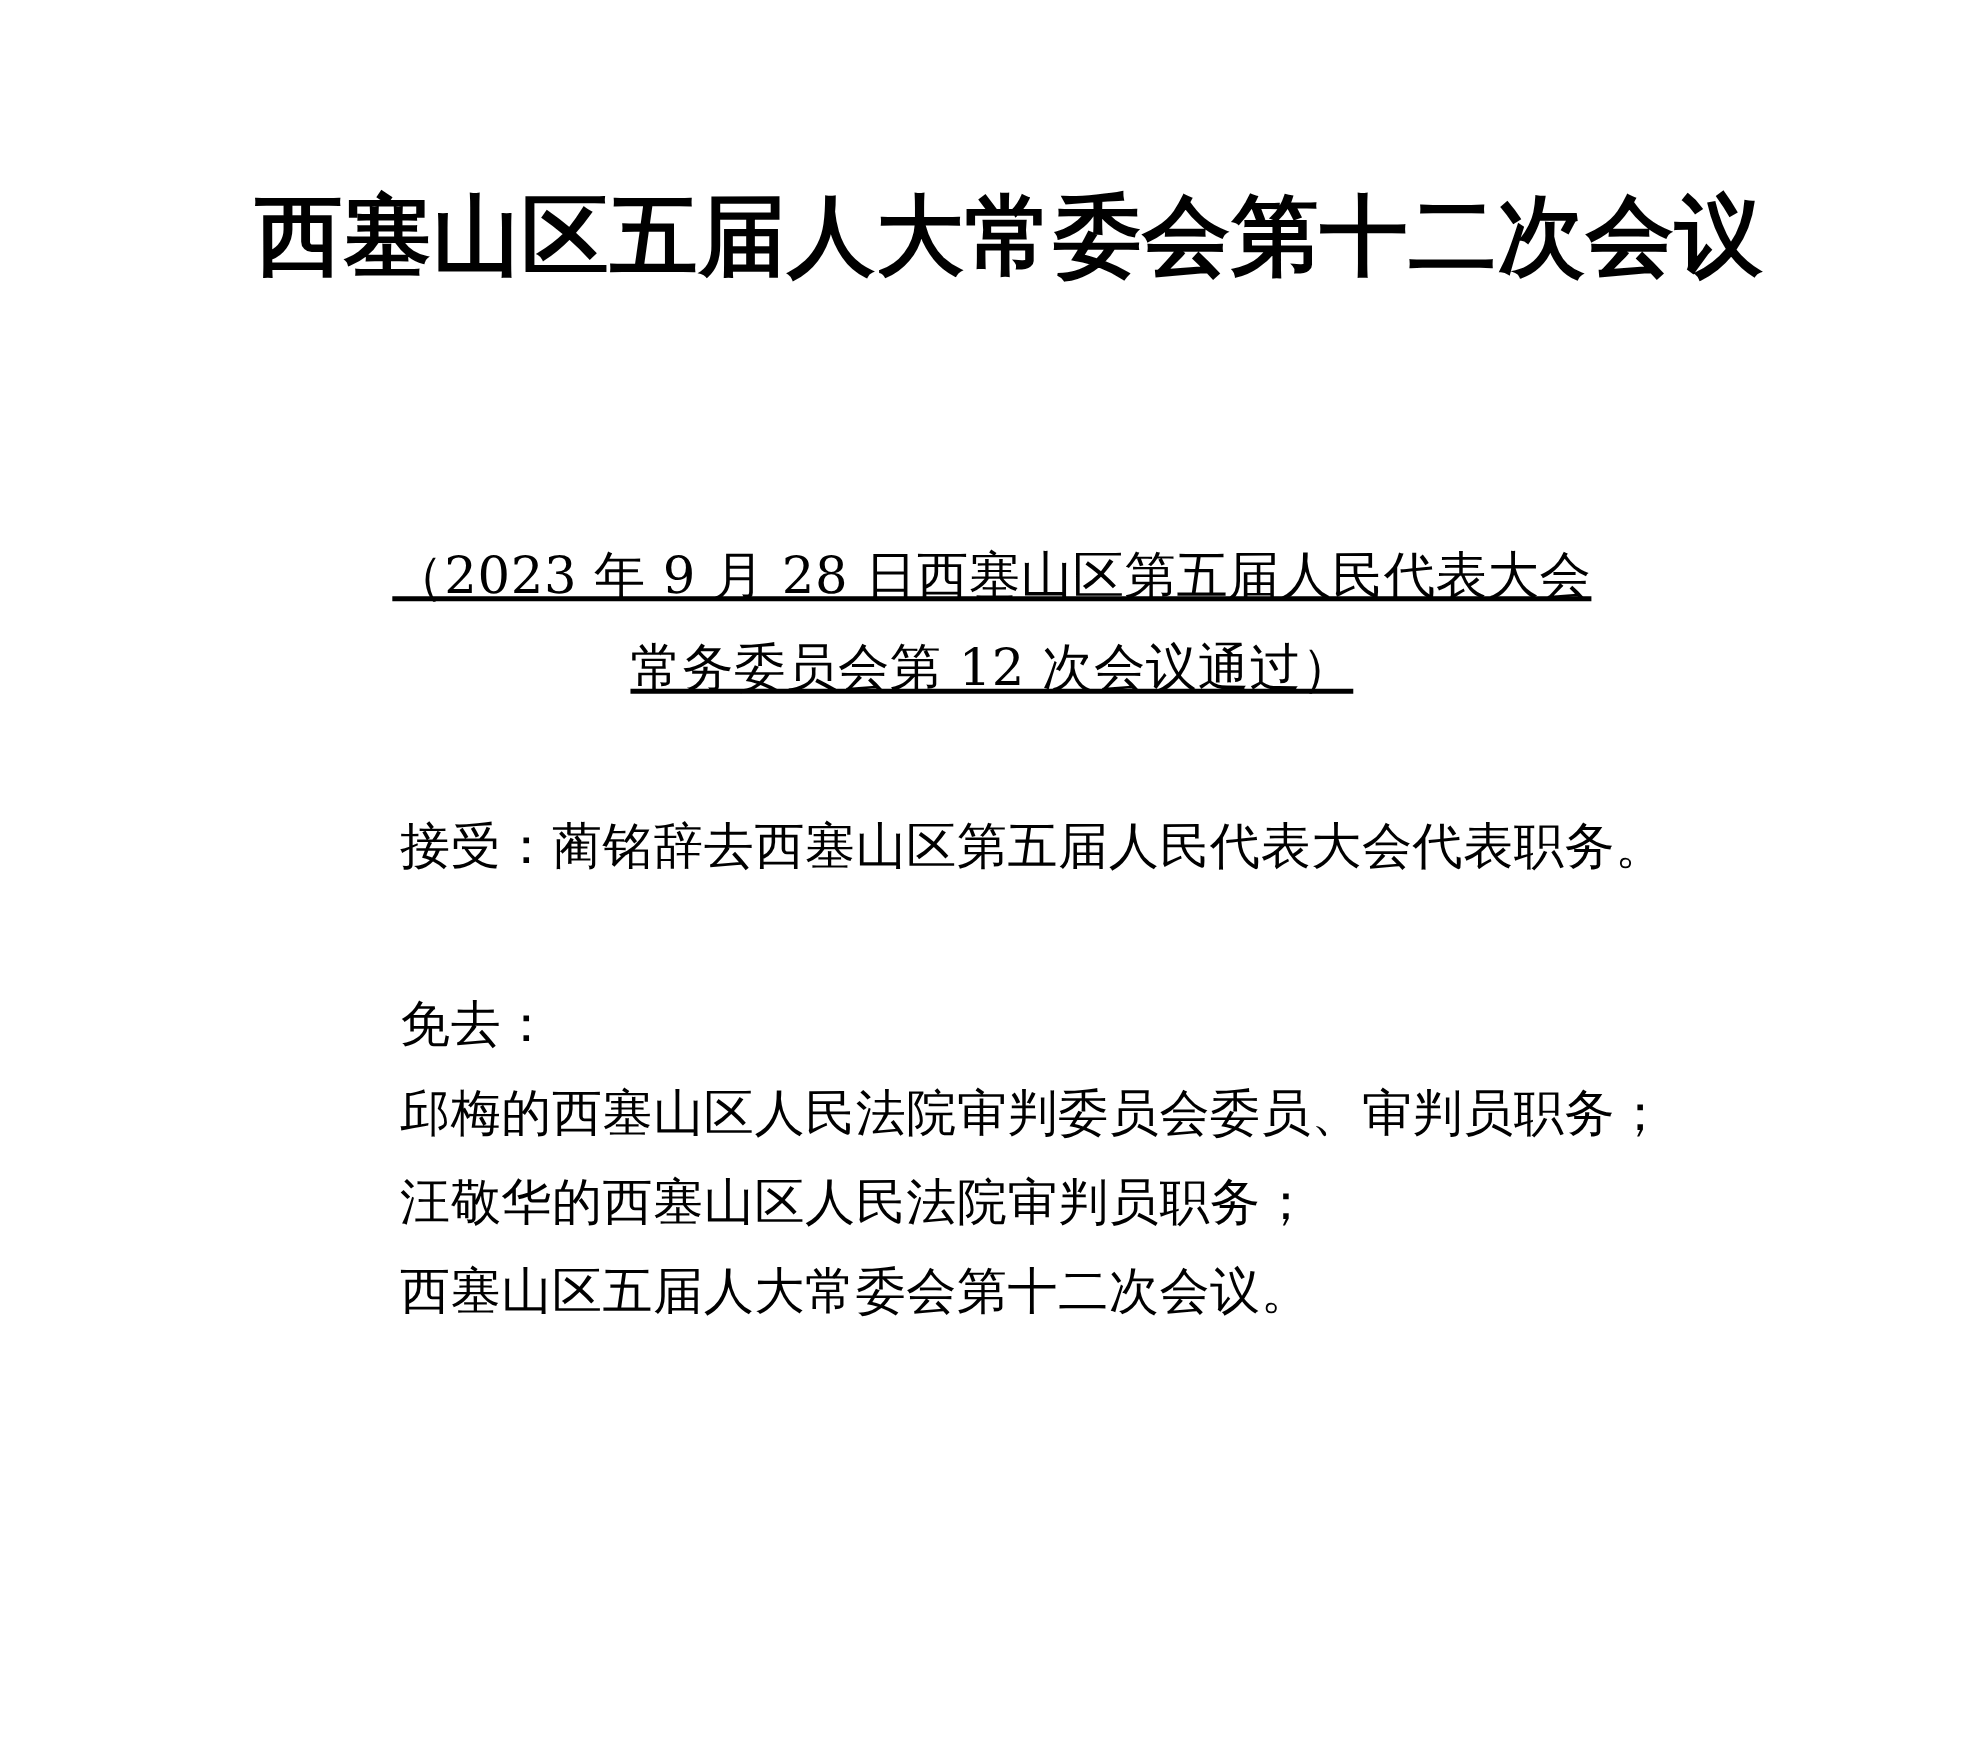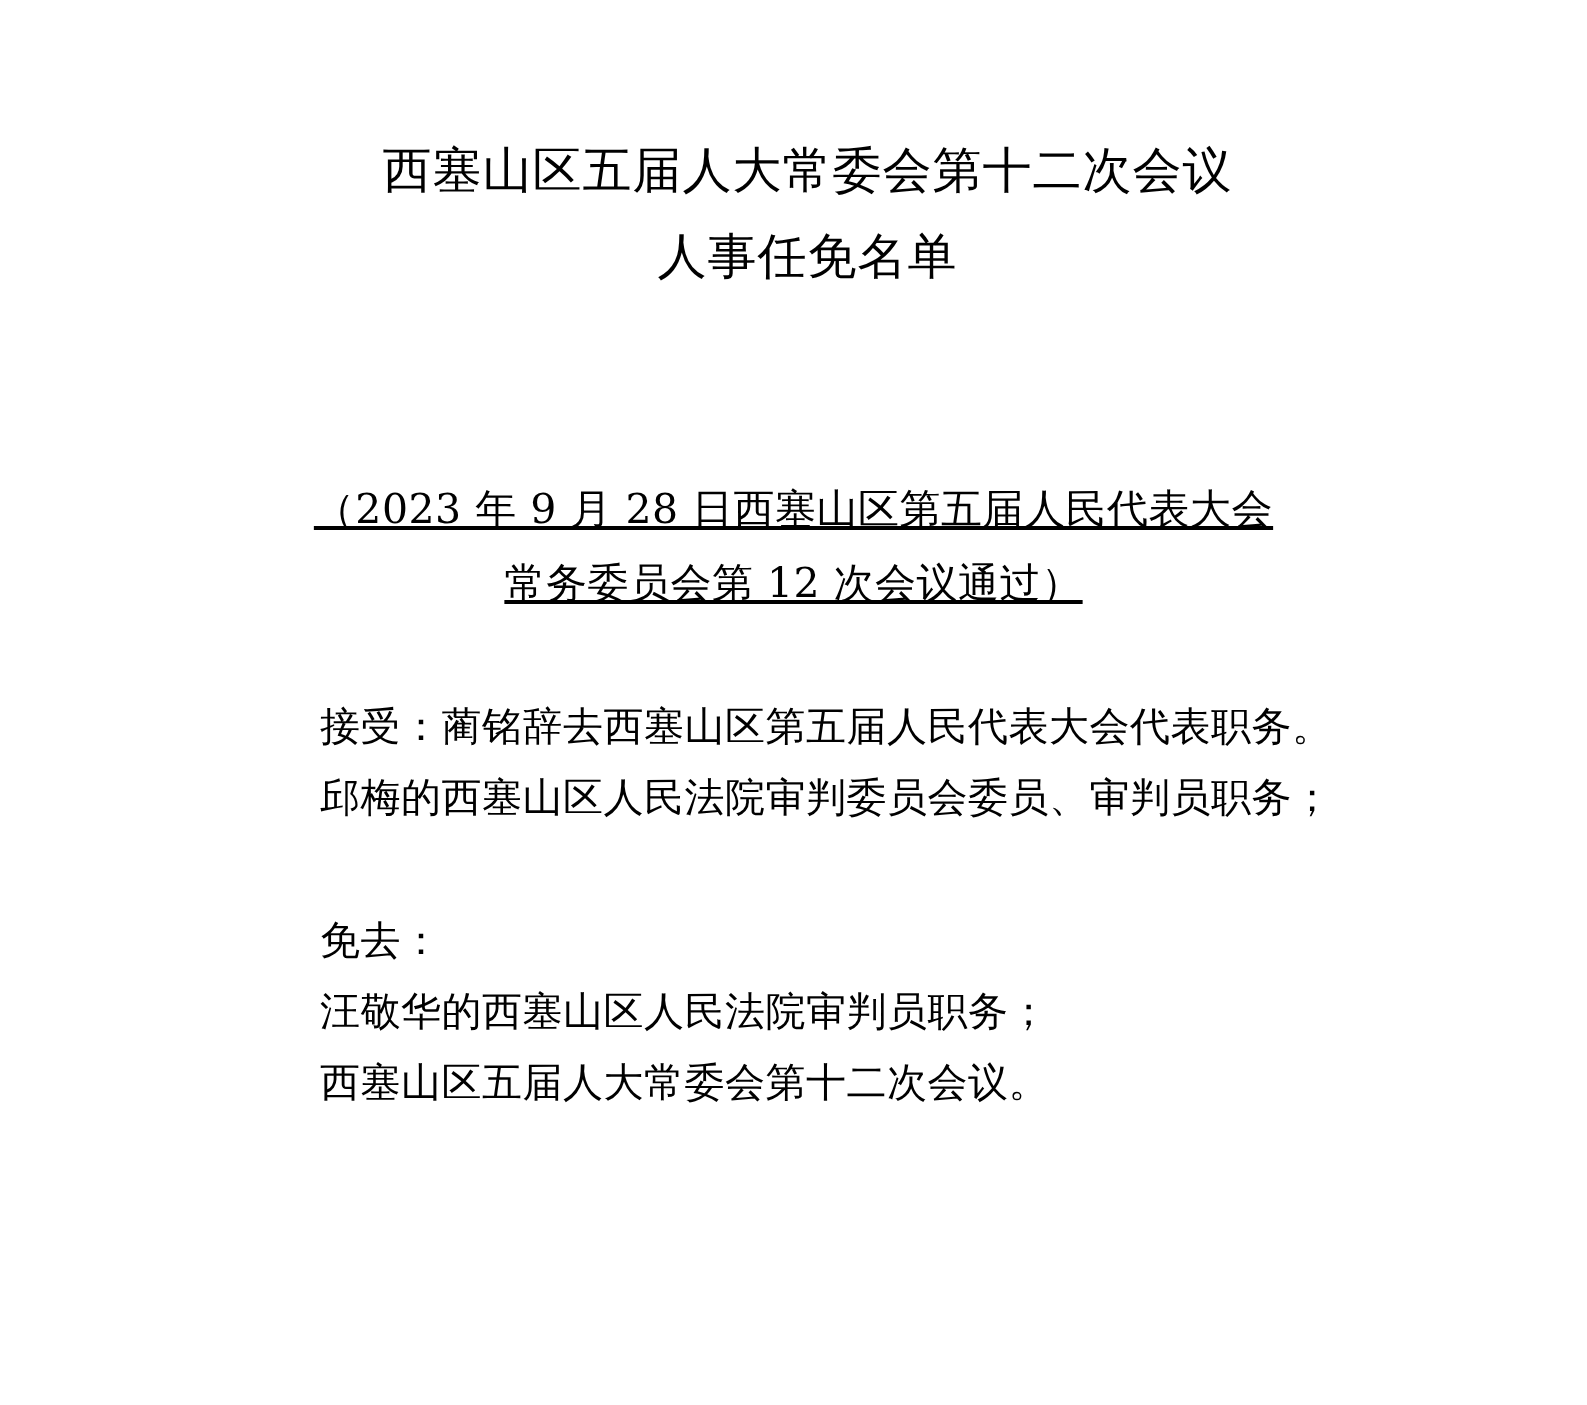--- a/index.html
+++ b/index.html
@@ -20,22 +20,22 @@
     height: 1405px;
     box-sizing: border-box;
   }
 
   .title-block {
     margin-top: 128px;
     text-align: center;
   }
   .title-line {
     font-family: "DejaVu Serif", "Liberation Serif", serif;
-    font-weight: normal;
-    font-size: 49px;
+    font-weight: bold;
+    font-size: 70px;
     line-height: 1.75;
     letter-spacing: 1px;
     color: #000;
     margin-left: 28px;
   }
 
   .subtitle-block {
     margin-top: 172px;
     text-align: center;
     text-decoration: underline;
@@ -67,29 +67,28 @@
     margin-top: 0;
   }
 </style>
 </head>
 <body>
 
 <div class="page">
 
   <div class="title-block">
     <div class="title-line">西塞山区五届人大常委会第十二次会议</div>
-    <div class="title-line">人事任免名单</div>
   </div>
 
   <div class="subtitle-block">
     <div class="subtitle-line">（2023 年 9 月 28 日西塞山区第五届人民代表大会</div>
     <div class="subtitle-line">常务委员会第 12 次会议通过）</div>
   </div>
 
   <div class="body-block">
     <div class="para indent">接受：蔺铭辞去西塞山区第五届人民代表大会代表职务。</div>
+    <div class="para indent gap-large">免去：</div>
     <div class="para indent tight">邱梅的西塞山区人民法院审判委员会委员、审判员职务；</div>
-    <div class="para indent gap-large">免去：</div>
     <div class="para indent tight">汪敬华的西塞山区人民法院审判员职务；</div>
     <div class="para indent tight">西塞山区五届人大常委会第十二次会议。</div>
   </div>
 
 </div>
 
 </body></html>

